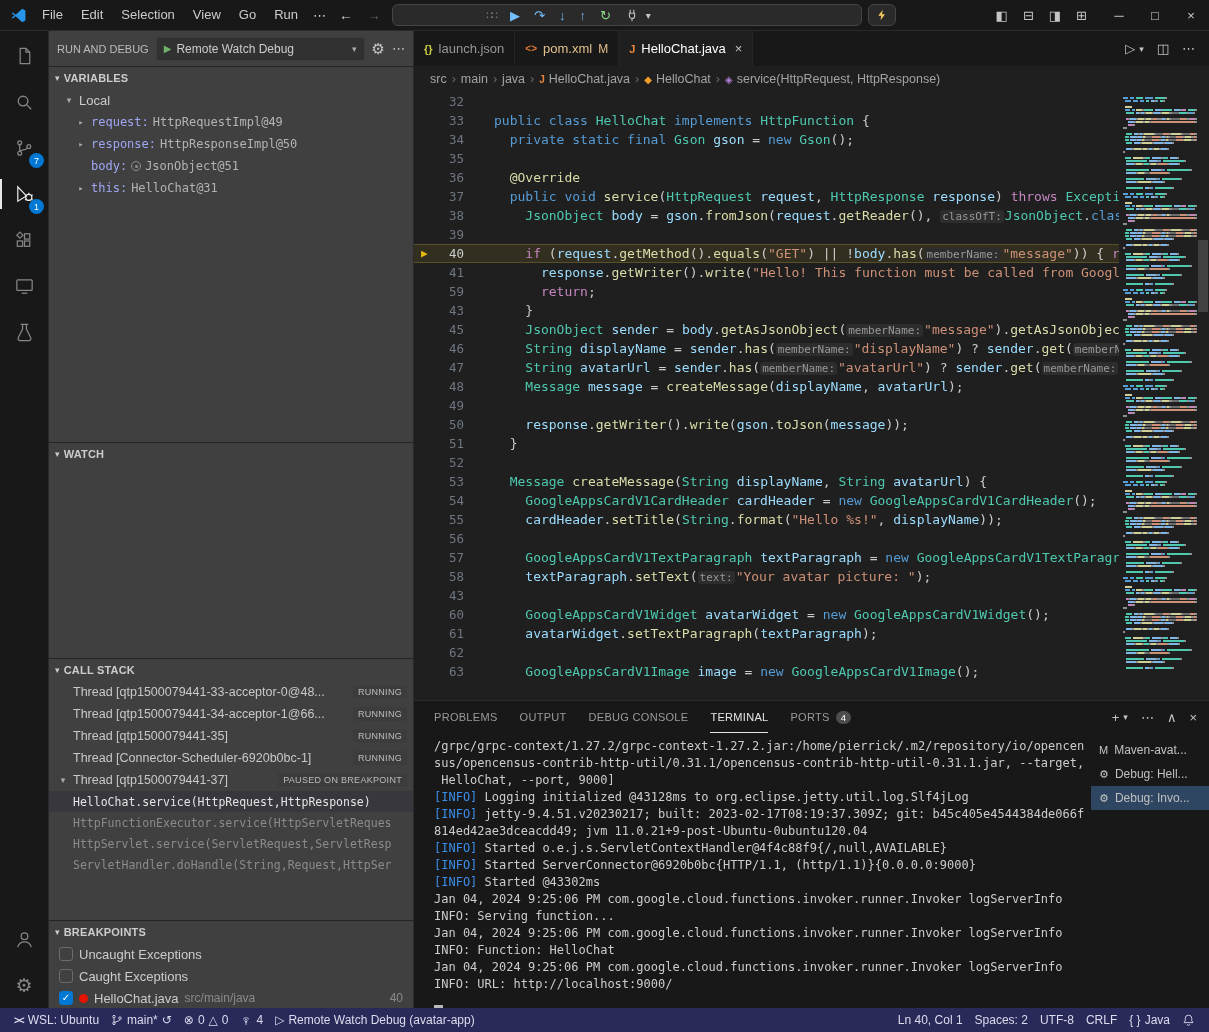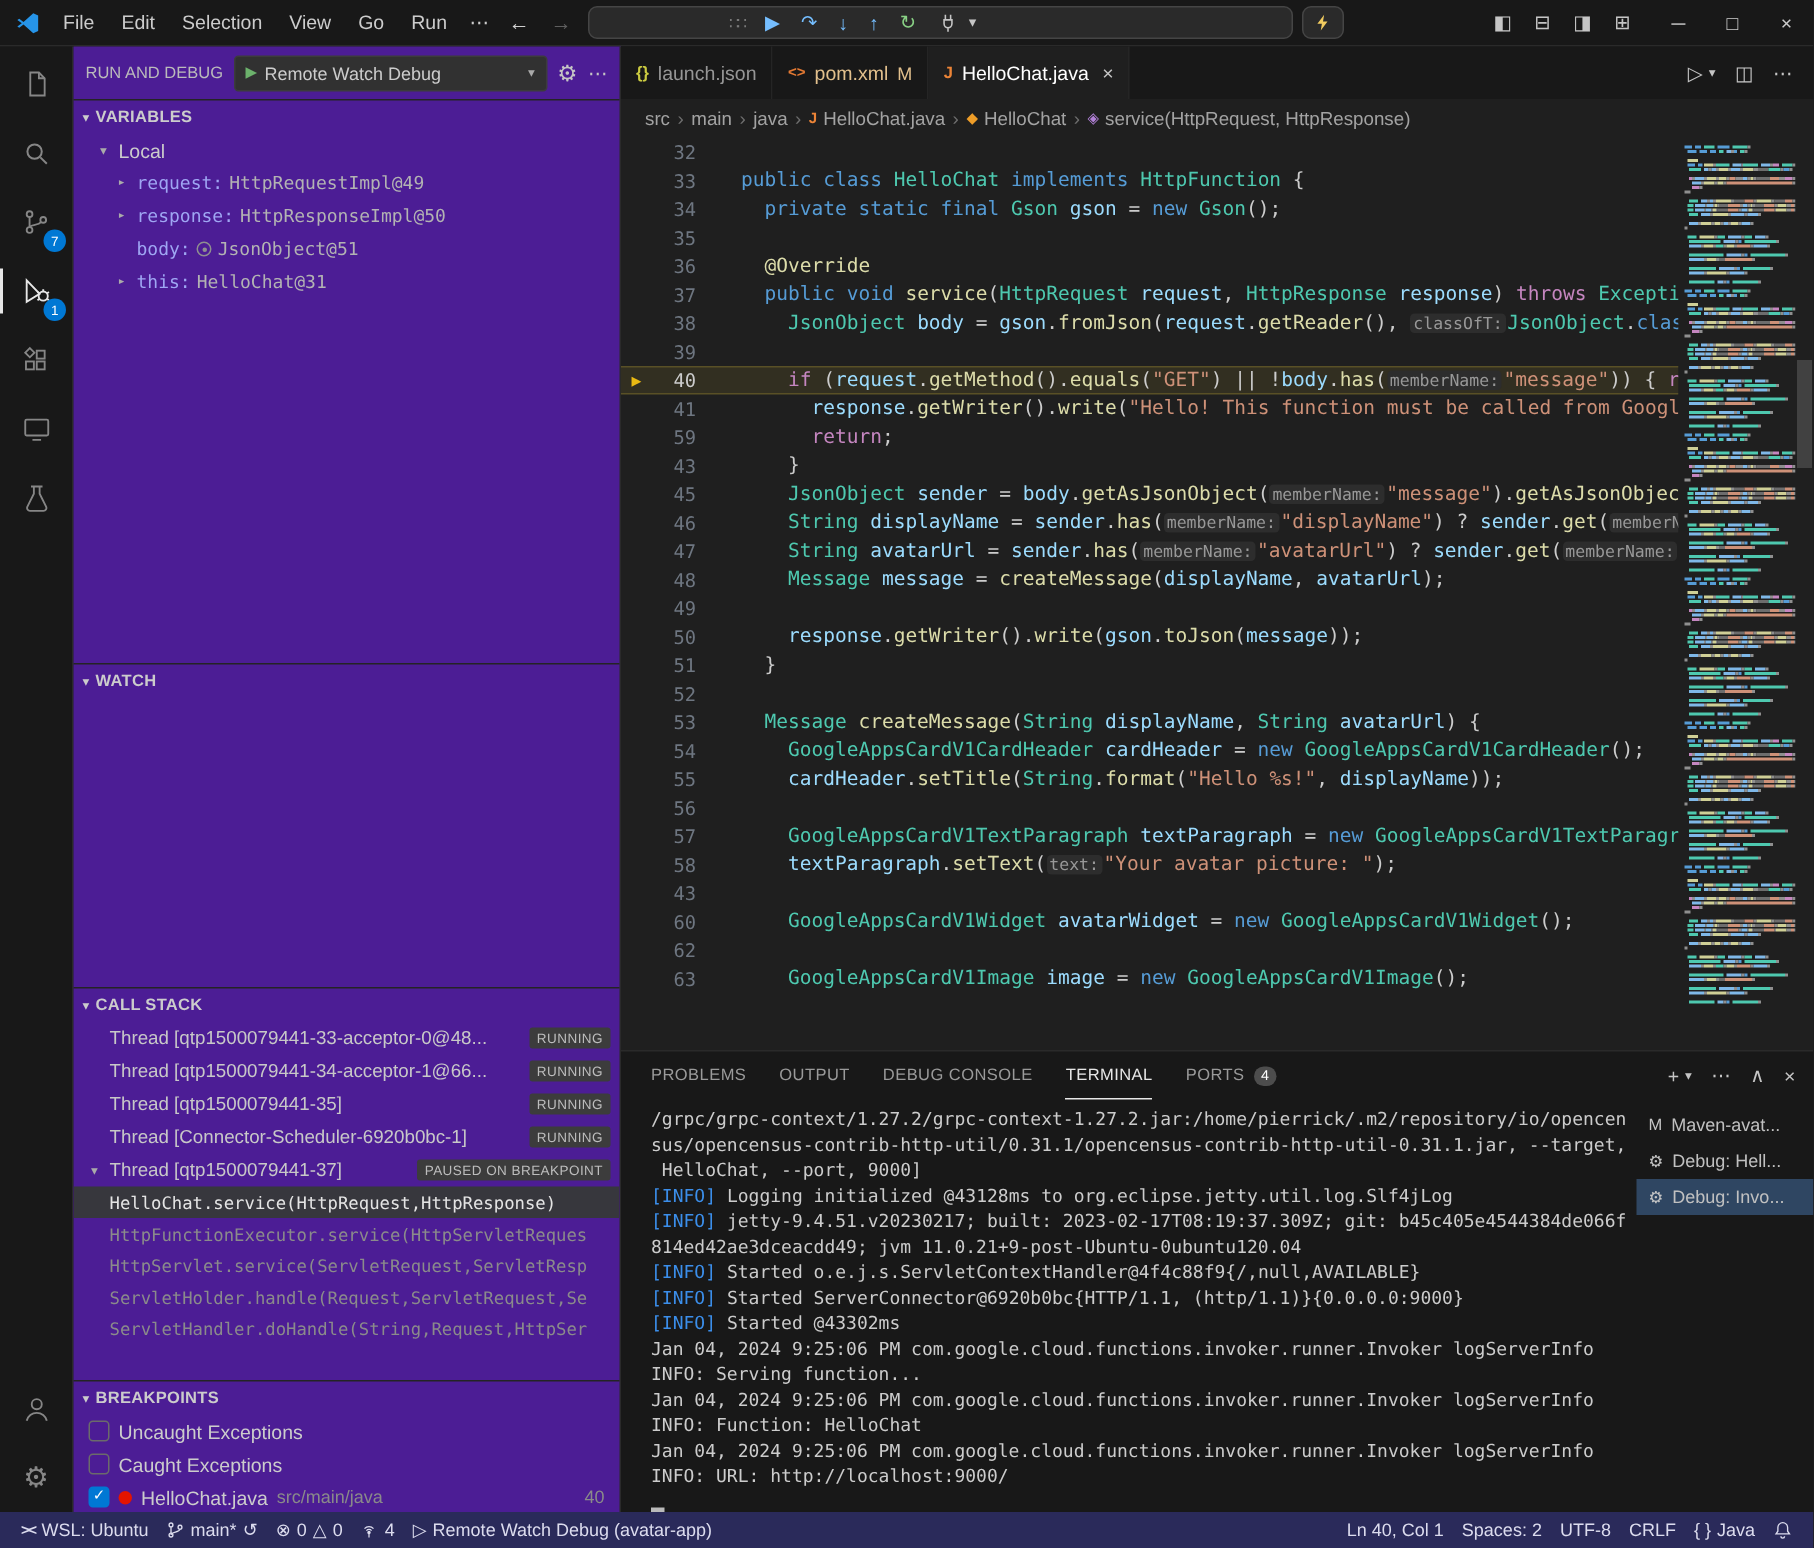--- a/index.html
+++ b/index.html
@@ -34,21 +34,21 @@
   .activitybar{flex:0 0 48px;background:#181818;border-right:1px solid #2a2a2a;display:flex;flex-direction:column;align-items:center;padding-top:2px}
   .ab-item{width:48px;height:46px;display:flex;align-items:center;justify-content:center;position:relative;color:#868686}
   .ab-item.active{color:#e7e7e7}
   .ab-item.active::before{content:"";position:absolute;left:0;top:8px;bottom:8px;width:2px;background:#e7e7e7}
   .ab-item svg{stroke:currentColor}
   .ab-badge{position:absolute;right:4px;bottom:3px;background:#0078d4;color:#fff;font-size:9px;min-width:15px;height:15px;border-radius:8px;display:flex;align-items:center;justify-content:center;padding:0 3px}
   .ab-spacer{flex:1}
   .ab-gear{font-size:19px}
 
   
-  .sidebar{flex:0 0 365px;background:#4c1d95;border-right:1px solid #2a2a2a;display:flex;flex-direction:column;min-height:0}
+  .sidebar{flex:0 0 365px;background:#404040;border-right:1px solid #2a2a2a;display:flex;flex-direction:column;min-height:0}
   .sb-toolbar{flex:0 0 35px;display:flex;align-items:center;padding:0 8px;gap:7px}
   .sb-title{font-size:11px;color:#bbbbbb;white-space:nowrap}
   .debug-config{height:24px;flex:1;min-width:0;background:#313131;border:1px solid #3c3c3c;border-radius:3px;display:flex;align-items:center;gap:5px;padding:0 7px}
   .debug-config .play{color:#6cb26c;font-size:10px}
   .debug-config .label{font-size:12px;color:#cccccc;white-space:nowrap;overflow:hidden;flex:1}
   .debug-config .chev{font-size:9px;color:#aaa}
   .sb-gear{font-size:15px;color:#c5c5c5}
   .sb-more{color:#c5c5c5}
   .sb-section{display:flex;flex-direction:column;min-height:0;border-top:1px solid #242424;overflow:hidden}
   .sb-section-header{flex:0 0 22px;display:flex;align-items:center;gap:4px;padding:0 6px;font-size:11px;font-weight:700;color:#cccccc;letter-spacing:.2px}
@@ -351,23 +351,20 @@
             <div class="frame-row selected">
               <span class="frame-label">HelloChat.service(HttpRequest,HttpResponse)</span>
             </div>
             <div class="frame-row">
               <span class="frame-label">HttpFunctionExecutor.service(HttpServletReques</span>
             </div>
             <div class="frame-row">
               <span class="frame-label">HttpServlet.service(ServletRequest,ServletResp</span>
             </div>
             <div class="frame-row">
-              <span class="frame-label">ServletHolder.handle(Request,ServletRequest,Se</span>
-            </div>
-            <div class="frame-row">
               <span class="frame-label">ServletHandler.doHandle(String,Request,HttpSer</span>
             </div>
           </div>
       </div>
 
       <div class="sb-section sec-breakpoints">
         <div class="sb-section-header">
           <span class="twist-h">▾</span>
           <span>BREAKPOINTS</span>
         </div>
@@ -467,20 +464,21 @@
             <div class="code-row"><span class="gutter-cell"><span class="line-num">51</span></span><span class="code-cell"><span class="tok-p">  }</span></span></div>
             <div class="code-row"><span class="gutter-cell"><span class="line-num">52</span></span><span class="code-cell"></span></div>
             <div class="code-row"><span class="gutter-cell"><span class="line-num">53</span></span><span class="code-cell"><span class="tok-p">  </span><span class="tok-t">Message</span><span class="tok-p"> </span><span class="tok-m">createMessage</span><span class="tok-p">(</span><span class="tok-t">String</span><span class="tok-p"> </span><span class="tok-v">displayName</span><span class="tok-p">, </span><span class="tok-t">String</span><span class="tok-p"> </span><span class="tok-v">avatarUrl</span><span class="tok-p">) {</span></span></div>
             <div class="code-row"><span class="gutter-cell"><span class="line-num">54</span></span><span class="code-cell"><span class="tok-p">    </span><span class="tok-t">GoogleAppsCardV1CardHeader</span><span class="tok-p"> </span><span class="tok-v">cardHeader</span><span class="tok-p"> = </span><span class="tok-k">new</span><span class="tok-p"> </span><span class="tok-t">GoogleAppsCardV1CardHeader</span><span class="tok-p">();</span></span></div>
             <div class="code-row"><span class="gutter-cell"><span class="line-num">55</span></span><span class="code-cell"><span class="tok-p">    </span><span class="tok-v">cardHeader</span><span class="tok-p">.</span><span class="tok-m">setTitle</span><span class="tok-p">(</span><span class="tok-t">String</span><span class="tok-p">.</span><span class="tok-m">format</span><span class="tok-p">(</span><span class="tok-s">"Hello %s!"</span><span class="tok-p">, </span><span class="tok-v">displayName</span><span class="tok-p">));</span></span></div>
             <div class="code-row"><span class="gutter-cell"><span class="line-num">56</span></span><span class="code-cell"></span></div>
             <div class="code-row"><span class="gutter-cell"><span class="line-num">57</span></span><span class="code-cell"><span class="tok-p">    </span><span class="tok-t">GoogleAppsCardV1TextParagraph</span><span class="tok-p"> </span><span class="tok-v">textParagraph</span><span class="tok-p"> = </span><span class="tok-k">new</span><span class="tok-p"> </span><span class="tok-t">GoogleAppsCardV1TextParagraph</span></span></div>
             <div class="code-row"><span class="gutter-cell"><span class="line-num">58</span></span><span class="code-cell"><span class="tok-p">    </span><span class="tok-v">textParagraph</span><span class="tok-p">.</span><span class="tok-m">setText</span><span class="tok-p">(</span><span class="tok-h">text:</span><span class="tok-s">"Your avatar picture: "</span><span class="tok-p">);</span></span></div>
             <div class="code-row"><span class="gutter-cell"><span class="line-num">43</span></span><span class="code-cell"></span></div>
             <div class="code-row"><span class="gutter-cell"><span class="line-num">60</span></span><span class="code-cell"><span class="tok-p">    </span><span class="tok-t">GoogleAppsCardV1Widget</span><span class="tok-p"> </span><span class="tok-v">avatarWidget</span><span class="tok-p"> = </span><span class="tok-k">new</span><span class="tok-p"> </span><span class="tok-t">GoogleAppsCardV1Widget</span><span class="tok-p">();</span></span></div>
+            <div class="code-row"><span class="gutter-cell"><span class="line-num">61</span></span><span class="code-cell"><span class="tok-p">    </span><span class="tok-v">avatarWidget</span><span class="tok-p">.</span><span class="tok-m">setTextParagraph</span><span class="tok-p">(</span><span class="tok-v">textParagraph</span><span class="tok-p">);</span></span></div>
             <div class="code-row"><span class="gutter-cell"><span class="line-num">62</span></span><span class="code-cell"></span></div>
             <div class="code-row"><span class="gutter-cell"><span class="line-num">63</span></span><span class="code-cell"><span class="tok-p">    </span><span class="tok-t">GoogleAppsCardV1Image</span><span class="tok-p"> </span><span class="tok-v">image</span><span class="tok-p"> = </span><span class="tok-k">new</span><span class="tok-p"> </span><span class="tok-t">GoogleAppsCardV1Image</span><span class="tok-p">();</span></span></div>
           </div>
         <div class="minimap">
           <div>
               <div class="mm-row"></div>
               <div class="mm-row">
                 <span class="mm-tok mmc-k" style="width: 5px;"></span>
                 <span class="mm-tok mm-space" style="width: 2px;"></span>
                 <span class="mm-tok mmc-k" style="width: 4px;"></span>

